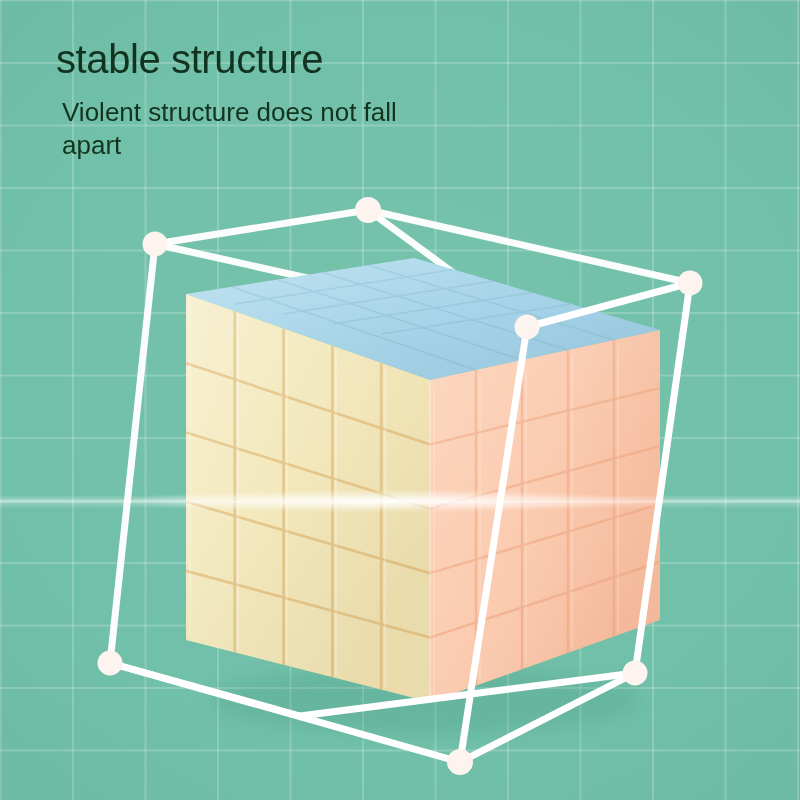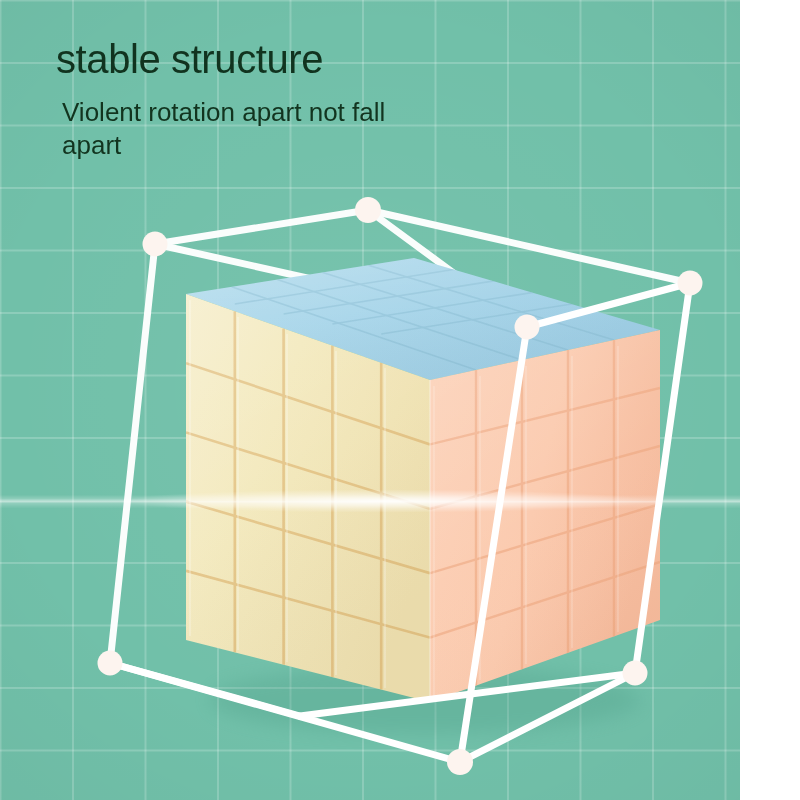--- a/index.html
+++ b/index.html
@@ -2,21 +2,21 @@
 <html><head>
 <meta charset="utf-8">
 <style>
   html, body {
     margin: 0;
     padding: 0;
     background: #ffffff;
   }
   #scene {
     position: relative;
-    width: 740px;
+    width: 800px;
     height: 800px;
     overflow: hidden;
     background: #71c0a9;
     font-family: "Liberation Sans", sans-serif;
   }
 
   
   #grid-bg {
     position: absolute;
     inset: 0;
@@ -92,21 +92,21 @@
 </head>
 <body>
 
 <div id="scene">
 
   <div id="grid-bg"></div>
   <div id="grid-vignette"></div>
 
   <div id="text-block">
     <h1 id="page-title">stable structure</h1>
-    <p id="page-subtitle">Violent rotation apart not fall
+    <p id="page-subtitle">Violent structure does not fall
 apart</p>
   </div>
 
   <svg id="artwork" viewBox="0 0 800 800">
     <defs>
 
       <linearGradient id="gTop" x1="0" y1="0" x2="1" y2="0.35">
         <stop offset="0%" stop-color="#b4dced"></stop>
         <stop offset="45%" stop-color="#a9d6ea"></stop>
         <stop offset="100%" stop-color="#9ecee5"></stop>

